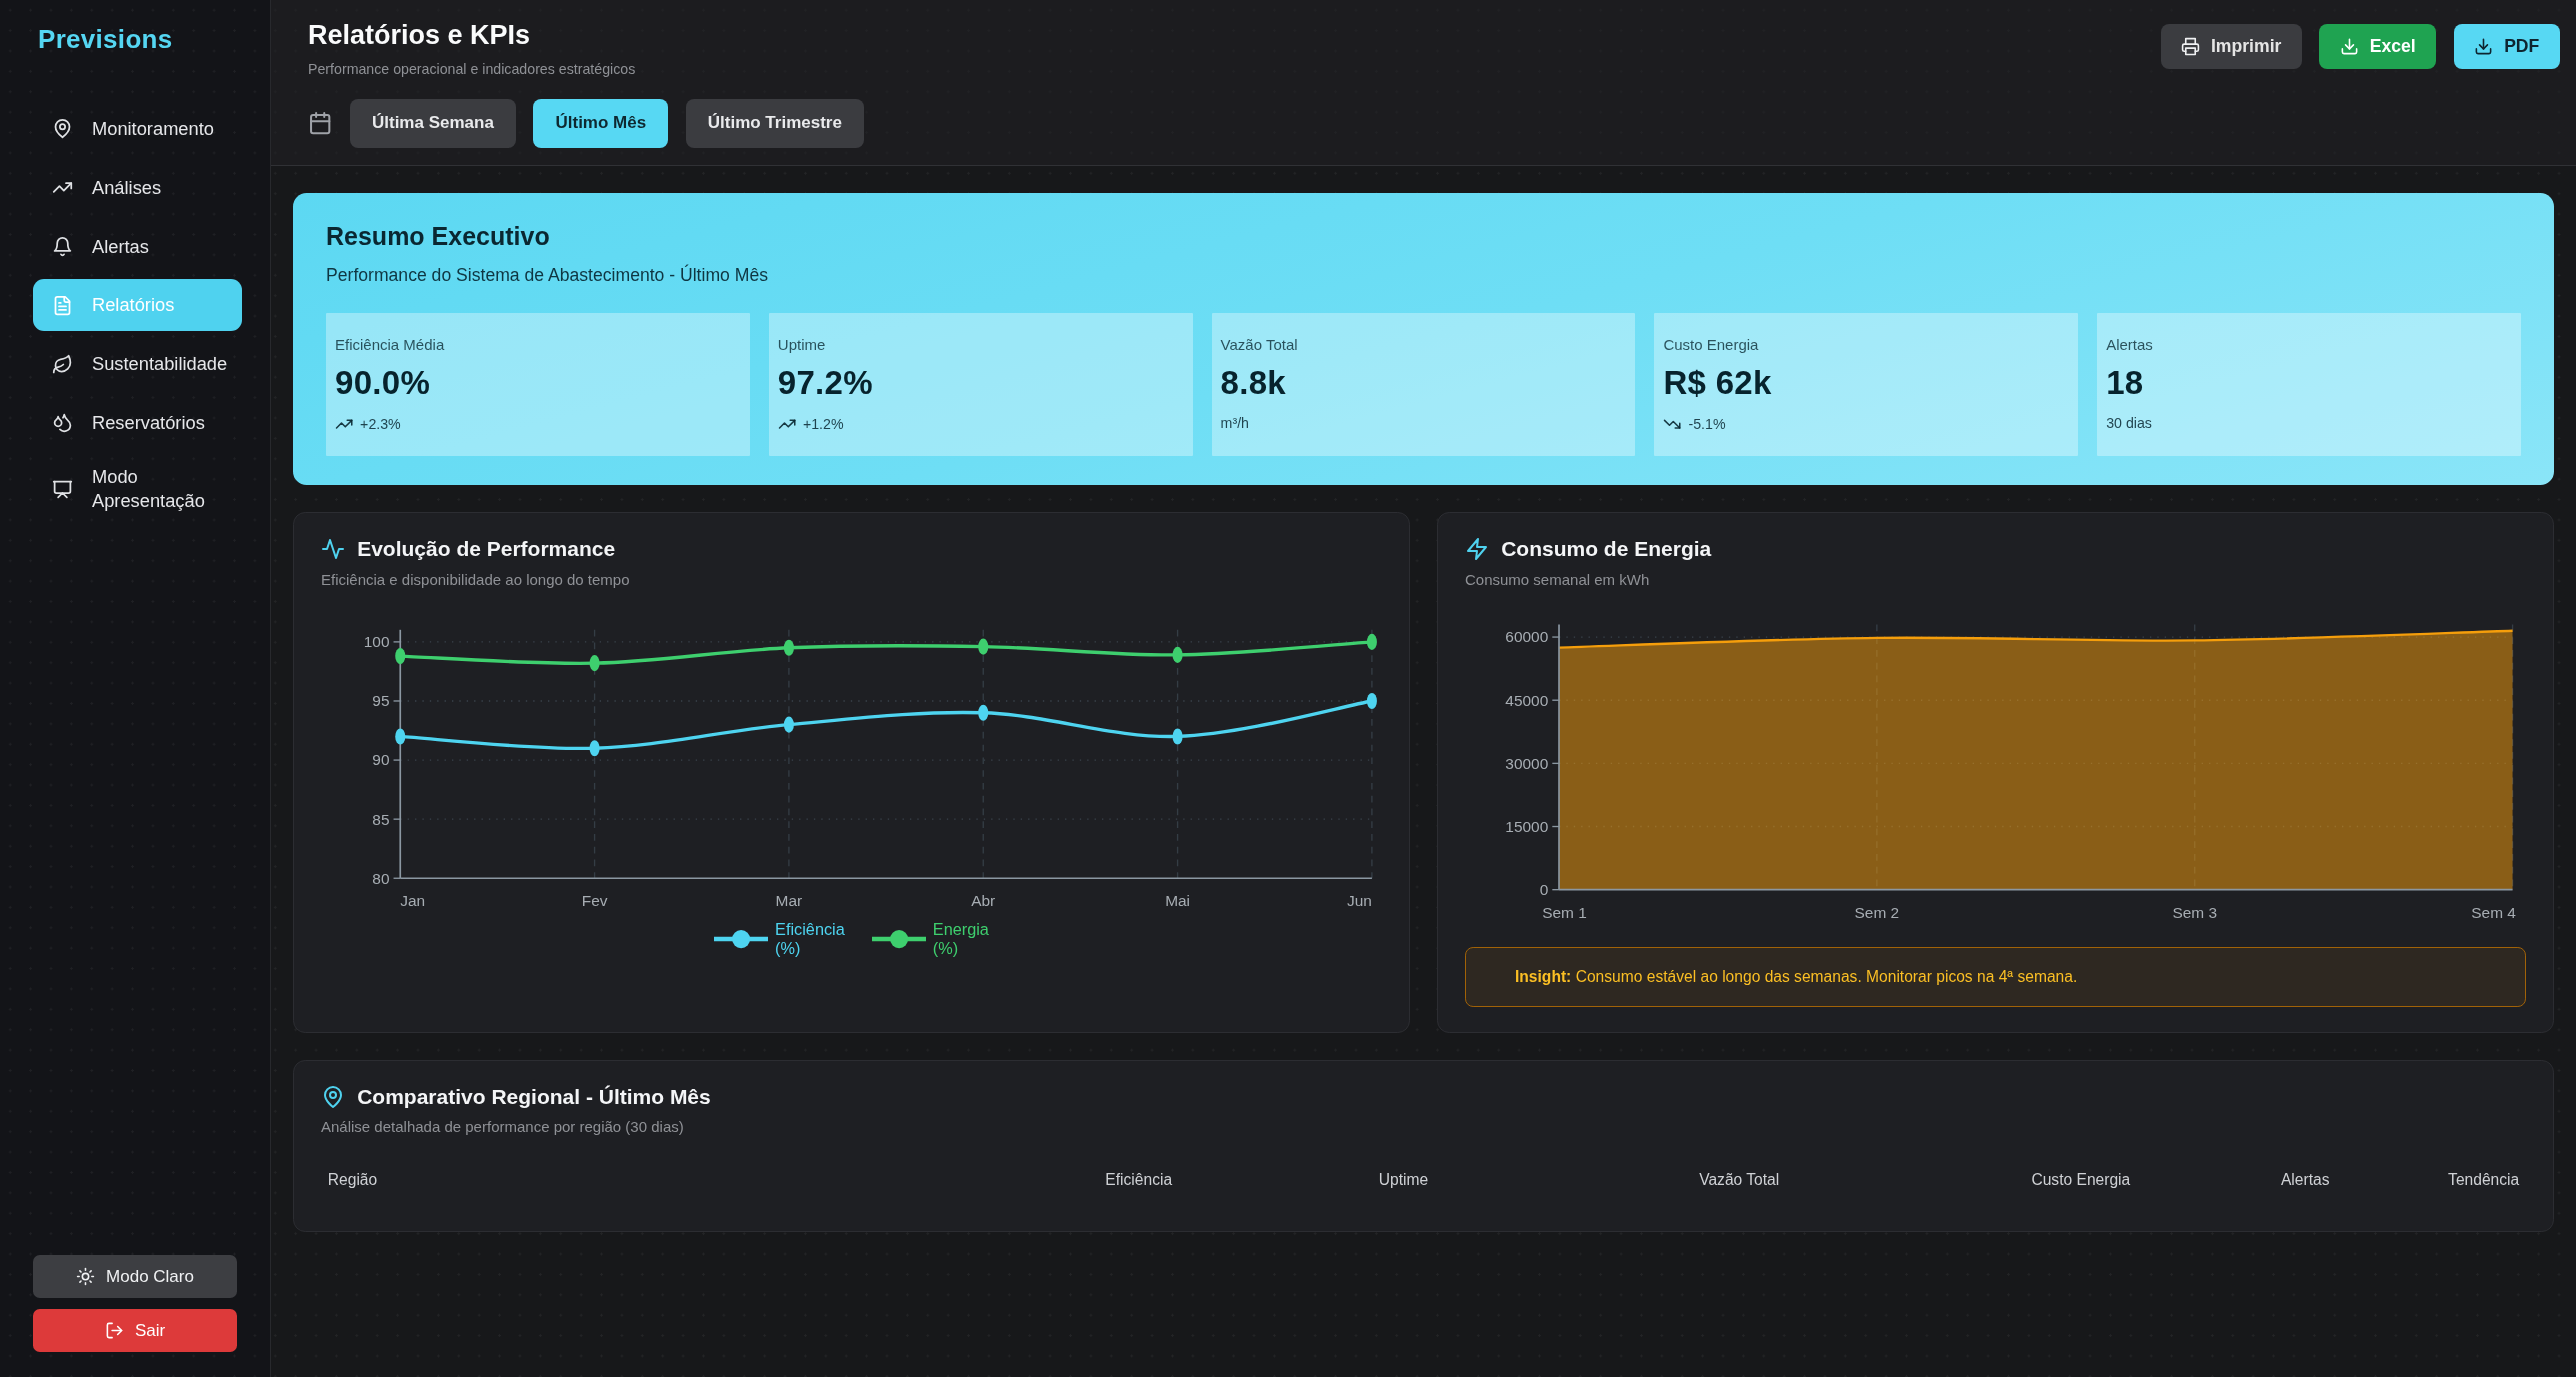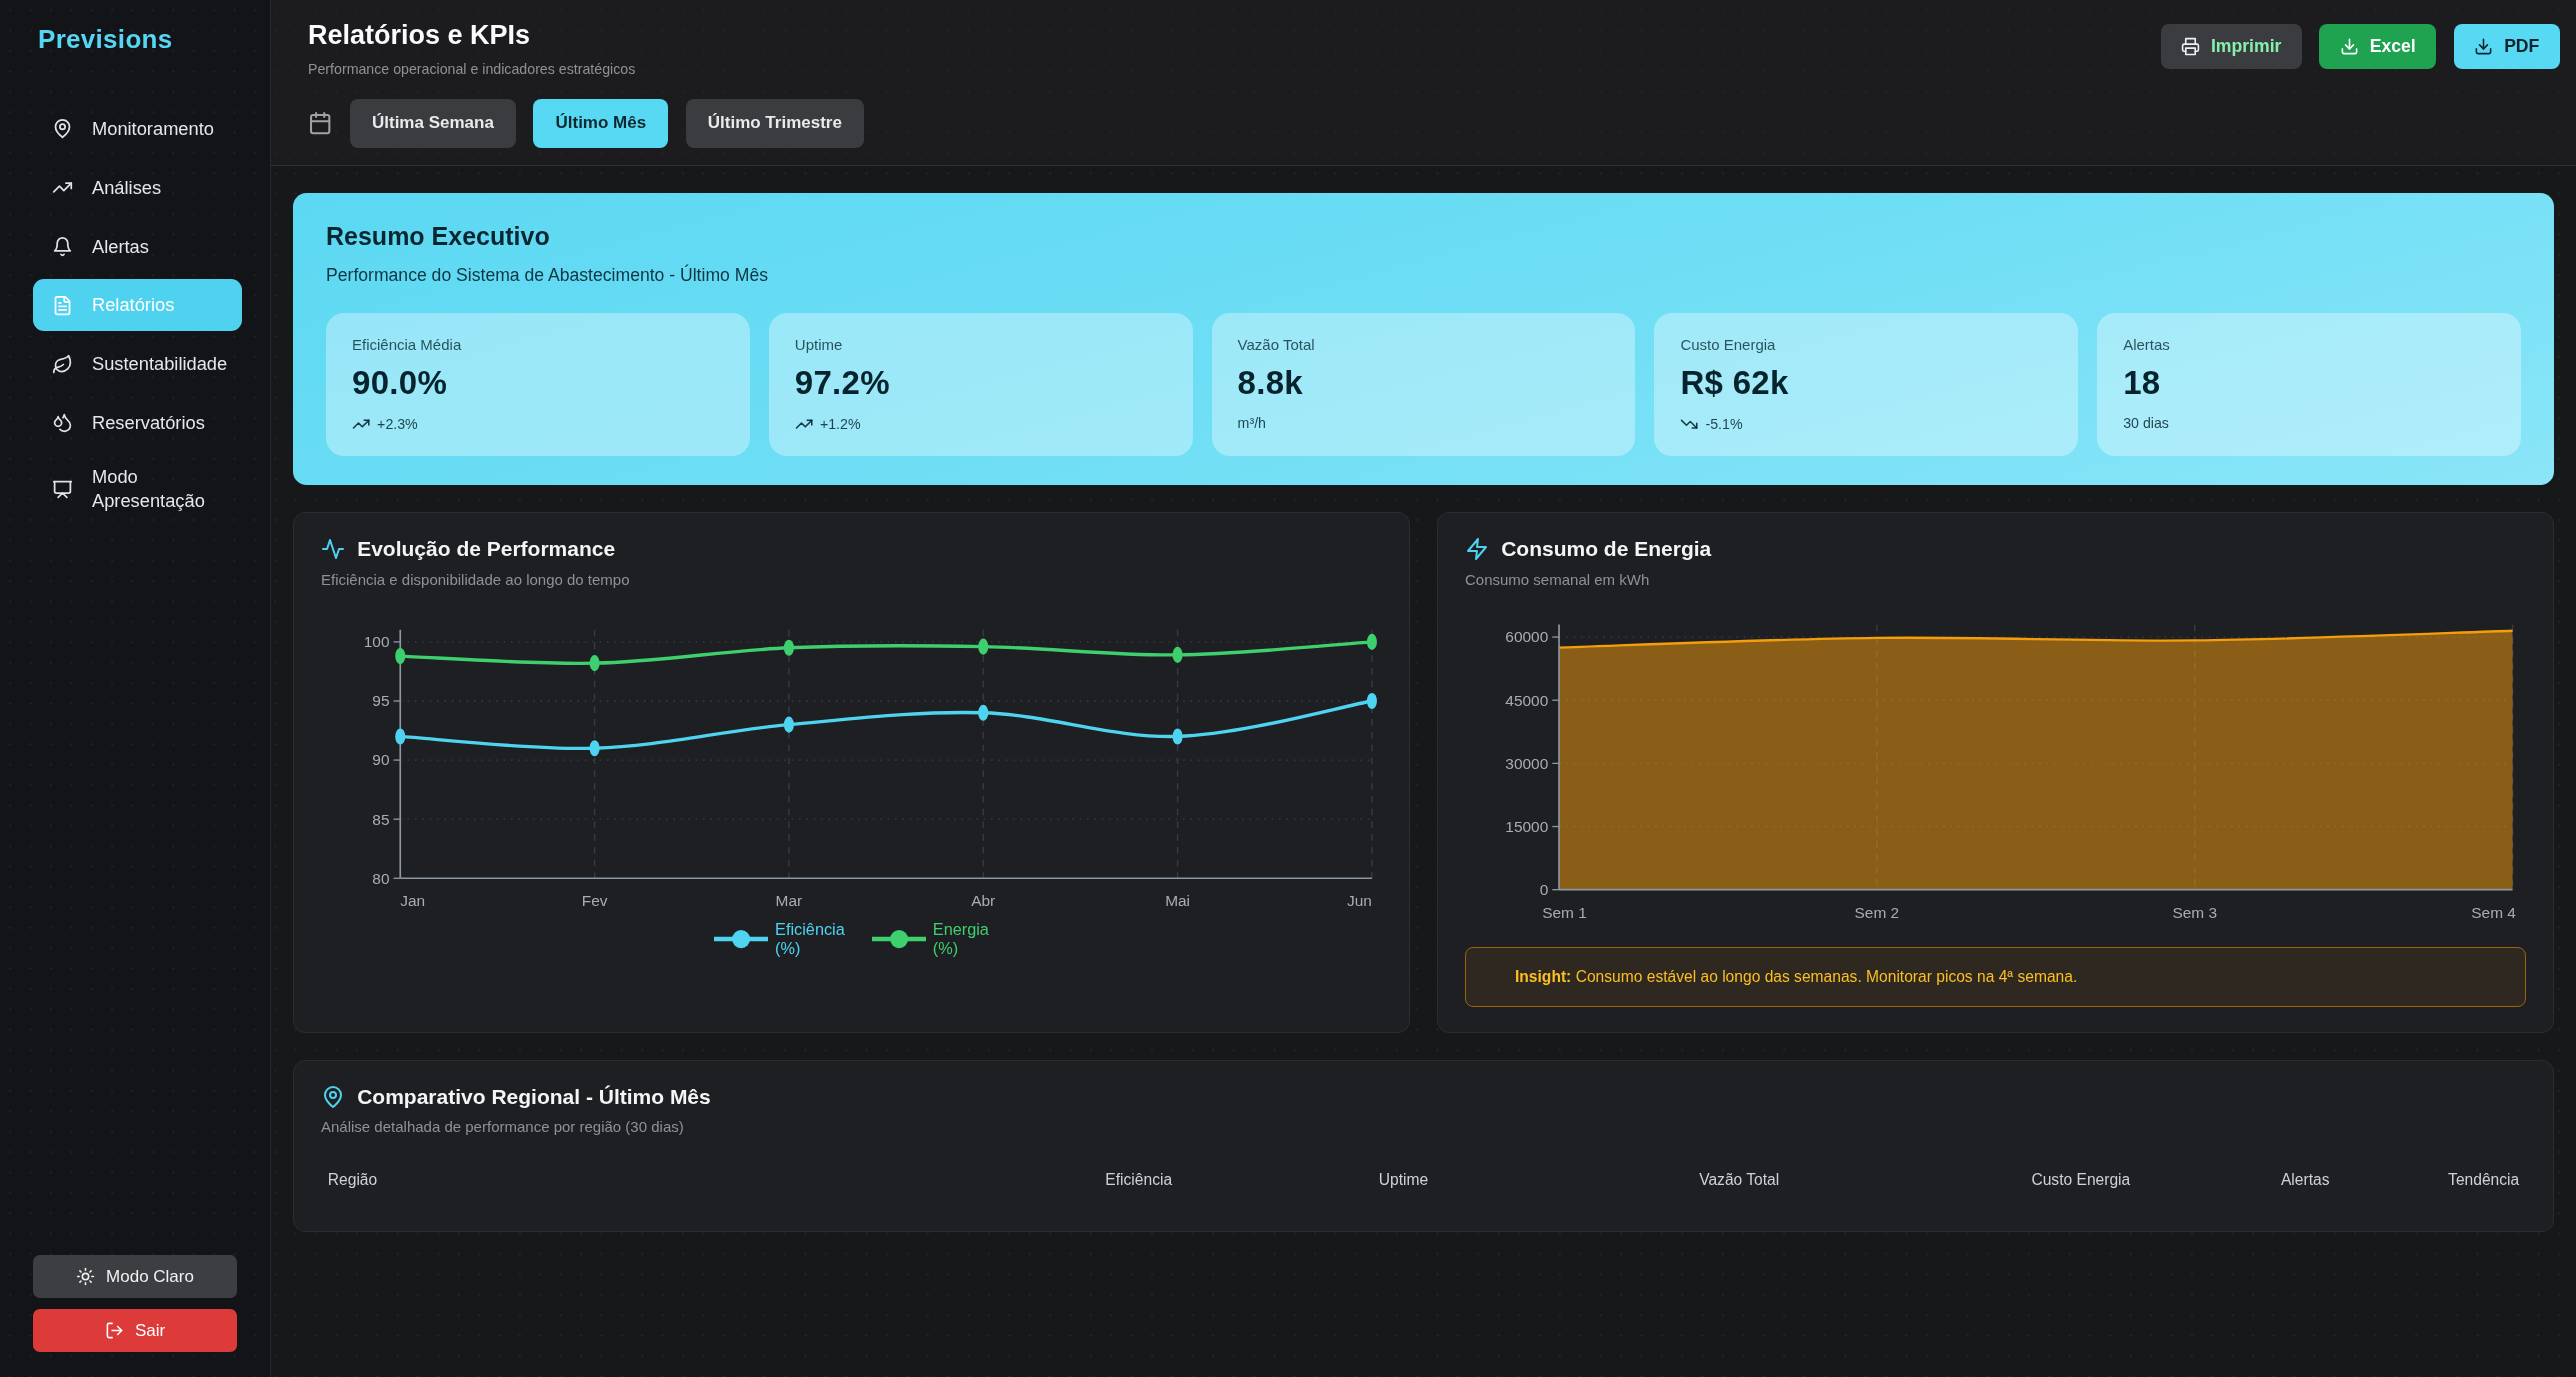--- a/index.html
+++ b/index.html
@@ -52,21 +52,21 @@
   .header-top { display:flex; justify-content:space-between; align-items:flex-start; }
   .page-title { font-size:27px; font-weight:700; color:#fafbfc; }
   .page-subtitle { margin-top:9.5px; font-size:14.2px; color:#8f9196; }
   .header-actions { display:flex; gap:17.6px; margin-top:4.1px; }
   .btn {
     height:45px; padding:0 20.4px; border:none; border-radius:8.1px;
     font-size:17.6px; font-weight:600; display:flex; align-items:center; gap:11px;
     cursor:pointer; font-family:inherit;
   }
   .btn svg { width:19px; height:19px; fill:none; stroke-width:2; stroke-linecap:round; stroke-linejoin:round; }
-  .btn-print { background:#3b3c40; color:#86efac; }
+  .btn-print { background:#3b3c40; color:#e5e5e5; }
   .btn-print svg { stroke:#f0f1f3; }
   .btn-excel { background:#1fa351; color:#ffffff; }
   .btn-excel svg { stroke:#ffffff; }
   .btn-pdf { background:#57d8f3; color:#0e2530; }
   .btn-pdf svg { stroke:#0e2530; }
   .filter-row { display:flex; align-items:center; gap:17.6px; margin-top:22px; }
   .filter-row > svg { width:24.4px; height:24.4px; stroke:#9fa2a8; fill:none; stroke-width:2; stroke-linecap:round; stroke-linejoin:round; }
   .chip {
     height:49px; padding:0 22px; border:none; border-radius:8.1px;
     background:#3b3c40; color:#e9eaec; font-size:17px; font-weight:600; cursor:pointer;
@@ -77,21 +77,21 @@
   .content { flex:1; padding:27px 22px 0; display:flex; flex-direction:column; gap:27px; overflow:hidden; }
 
   
   .summary-card {
     border-radius:13.6px; padding:28.5px 33px;
     background:linear-gradient(165deg, #5cd8f2 0%, #6edef5 50%, #8ae5f8 100%);
   }
   .summary-title { font-size:25px; font-weight:700; color:#0a2731; }
   .summary-subtitle { margin-top:13.6px; font-size:17.6px; color:#0f3642; }
   .kpi-row { display:flex; gap:19px; margin-top:27px; }
-  .kpi { flex:1; background:rgba(255,255,255,0.34); border-radius:18px; padding:23px 26px; }
+  .kpi { flex:1; background:rgba(255,255,255,0.34); border-radius:1px; padding:23px 9px; }
   .kpi-label { font-size:15px; color:rgba(8,38,48,0.78); }
   .kpi-value { margin-top:11px; font-size:33px; font-weight:700; color:#07232d; letter-spacing:0.3px; }
   .kpi-sub { margin-top:13.6px; font-size:14.2px; font-weight:500; color:rgba(8,38,48,0.85); display:flex; align-items:center; gap:6.8px; }
   .kpi-sub svg { width:18.3px; height:18.3px; fill:none; stroke:rgba(8,38,48,0.9); stroke-width:2; stroke-linecap:round; stroke-linejoin:round; }
 
   
   .charts-row { display:flex; gap:27px; align-items:stretch; }
   .card { background:#1e1f23; border:0.7px solid #2c2d32; border-radius:12.2px; padding:24.4px 27px; }
   .chart-card { flex:1; min-width:0; }
   .card-title-row { display:flex; align-items:center; gap:12.2px; }

